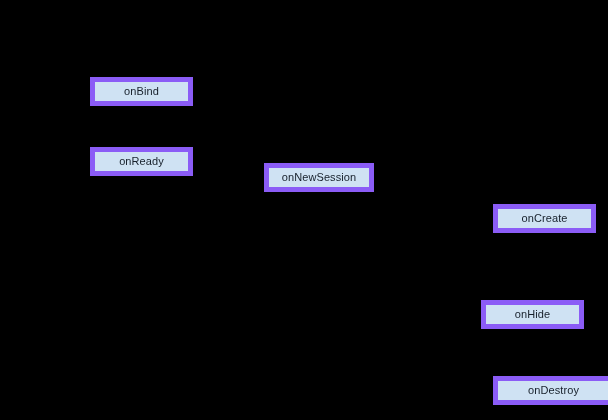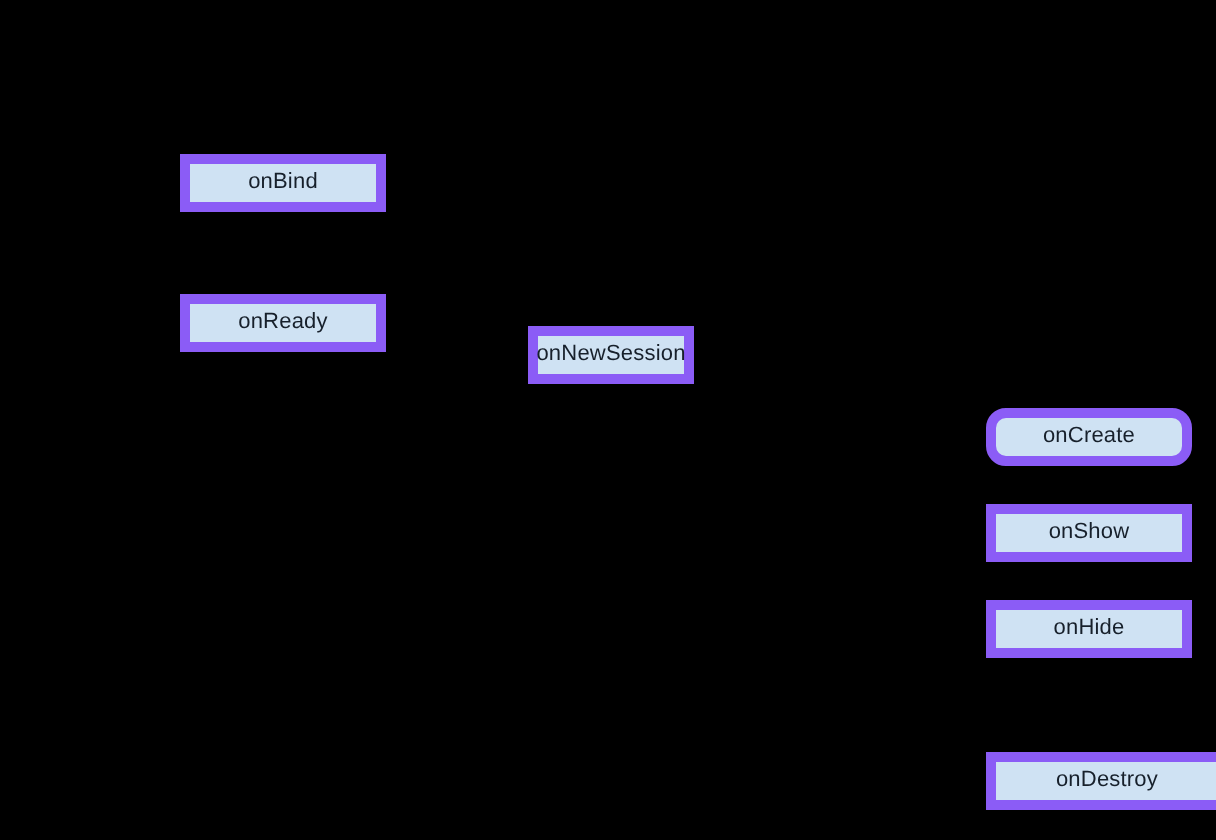--- a/index.html
+++ b/index.html
@@ -44,33 +44,30 @@
 <div id="diagram-canvas">
 
   <div class="node-box" style="left:90px; top:77px; width:103px; height:29px;">
     <span class="node-label">onBind</span>
   </div>
 
   <div class="node-box" style="left:90px; top:124px; width:103px; height:29px;margin-top:23px;">
     <span class="node-label">onReady</span>
   </div>
 
-  <div class="node-box" style="left:264px; top:163px; width:83px; height:29px;">
+  <div class="node-box" style="left:264px; top:163px; width:110px; height:29px;">
     <span class="node-label">onNewSession</span>
   </div>
 
-  <div class="node-box" style="left:493px; top:204px; width:103px; height:29px;border-radius:10px;">
+  <div class="node-box" style="left:493px; top:204px; width:103px; height:29px;">
     <span class="node-label">onCreate</span>
   </div>
 
-  <div class="node-box" style="left:493px; top:252px; width:103px; height:29px;">
-    <span class="node-label">onShow</span>
-  </div>
 
-  <div class="node-box" style="left:493px; top:300px; width:103px; height:29px;">
+  <div class="node-box" style="left:481px; top:300px; width:103px; height:29px;">
     <span class="node-label">onHide</span>
   </div>
 
 
   <div class="node-box" style="left:493px; top:376px; width:121px; height:29px;">
     <span class="node-label">onDestroy</span>
   </div>
 
 </div>
 

